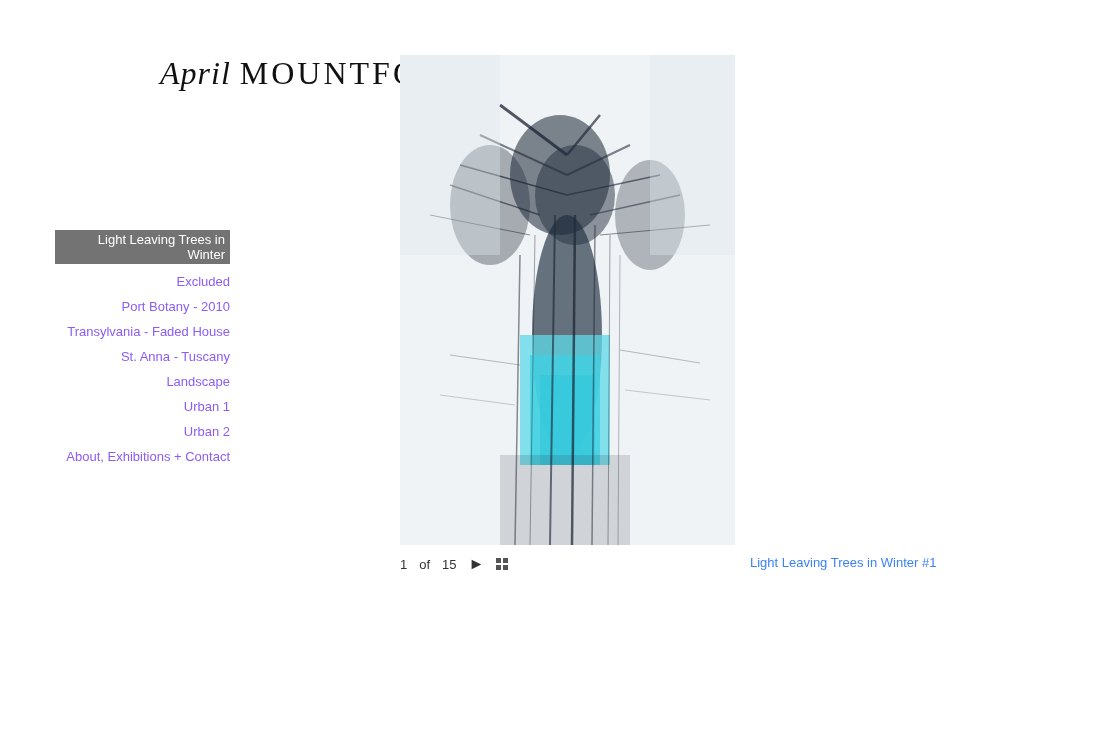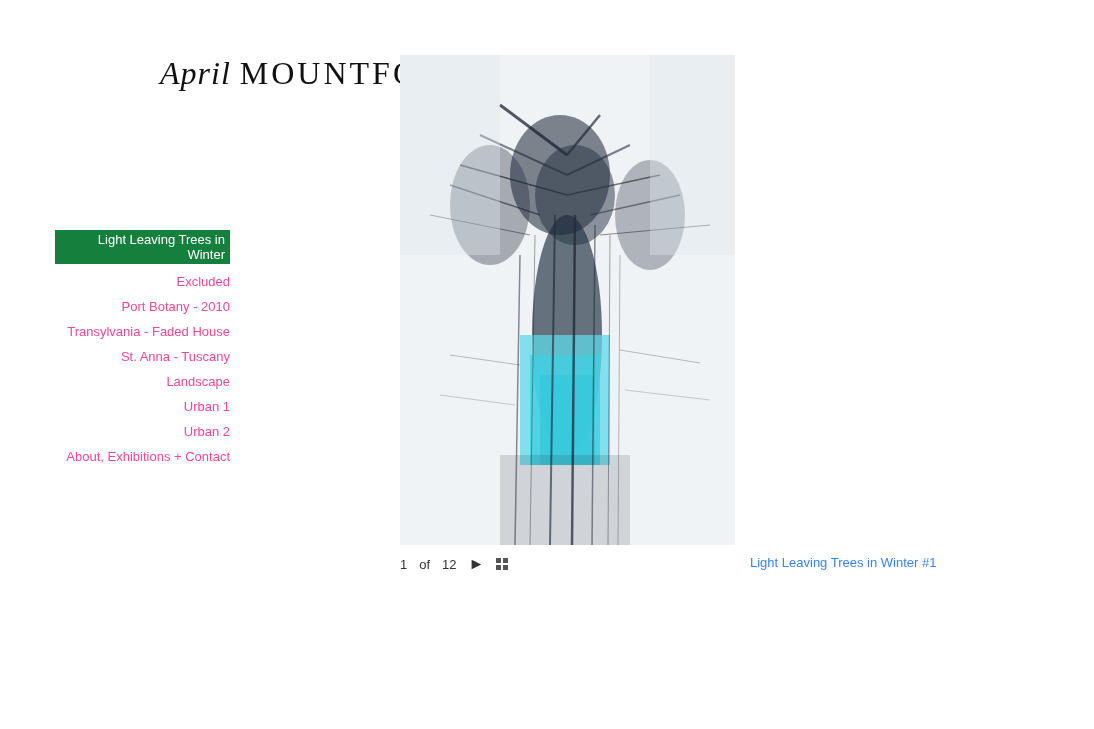--- a/index.html
+++ b/index.html
@@ -43,29 +43,29 @@
       position: absolute;
       top: 230px;
       left: 55px;
       width: 175px;
       text-align: right;
     }
 
     .nav-item {
       display: block;
       font-size: 13px;
-      color: #ec4899;
+      color: #8b5cf6;
       text-decoration: none;
       margin-bottom: 10px;
       cursor: pointer;
       font-family: Arial, Helvetica, sans-serif;
     }
 
     .nav-item.active {
-      background: #15803d;
+      background: #737373;
       color: #fff;
       padding: 2px 5px;
       display: inline-block;
     }
 
     
     .main-image-container {
       position: absolute;
       top: 55px;
       left: 400px;
@@ -201,21 +201,21 @@
       <line x1="220" y1="295" x2="300" y2="308" stroke="#2a3a4a" stroke-width="0.8" opacity="0.4"></line>
       <line x1="40" y1="340" x2="115" y2="350" stroke="#2a3a4a" stroke-width="0.8" opacity="0.3"></line>
       <line x1="225" y1="335" x2="310" y2="345" stroke="#2a3a4a" stroke-width="0.8" opacity="0.3"></line>
     </svg>
   </div>
 </div>
 
 <div class="image-nav">
   <span class="page-info">1</span>
   <span class="page-info">of</span>
-  <span class="page-info">12</span>
+  <span class="page-info">15</span>
   <span class="next-arrow">►</span>
   <span class="grid-icon">
     <span class="grid-icon-inner">
       <span class="grid-dot"></span>
       <span class="grid-dot"></span>
       <span class="grid-dot"></span>
       <span class="grid-dot"></span>
     </span>
   </span>
 </div>

